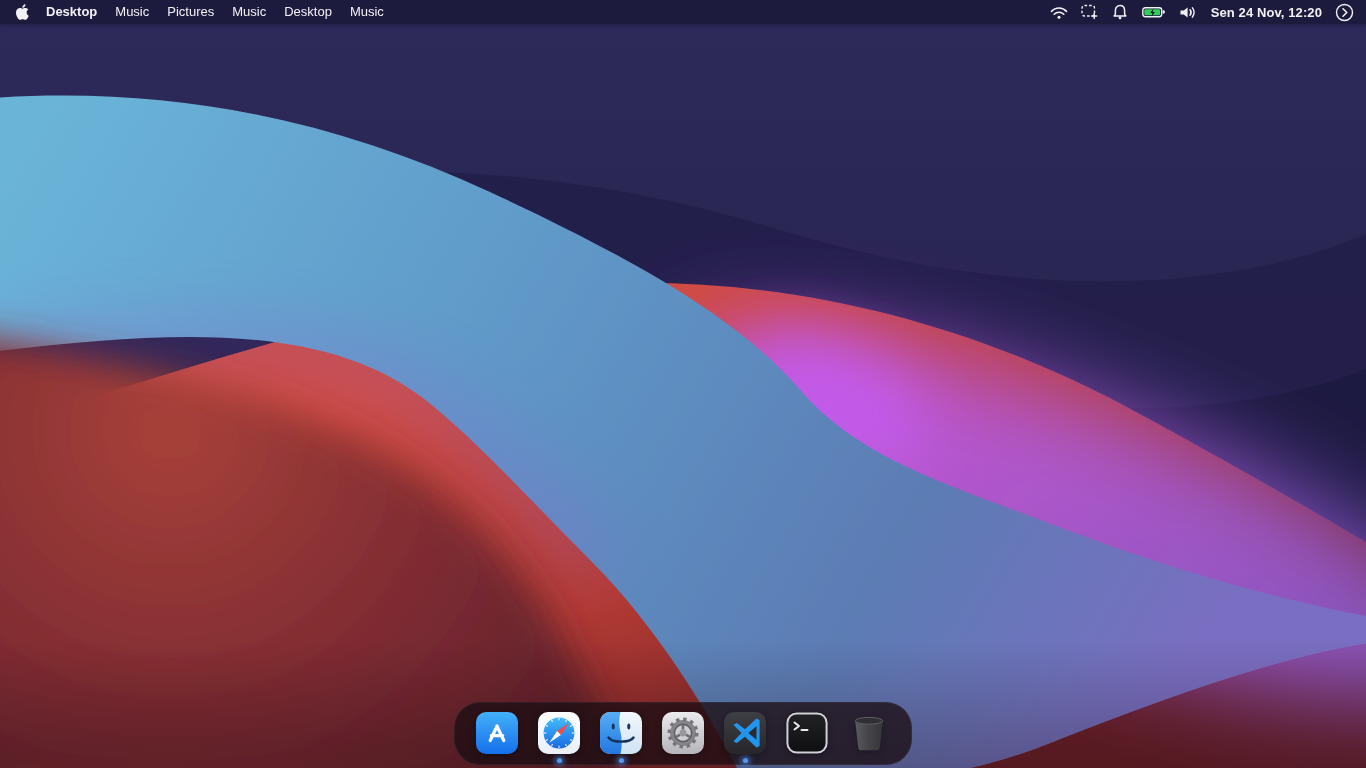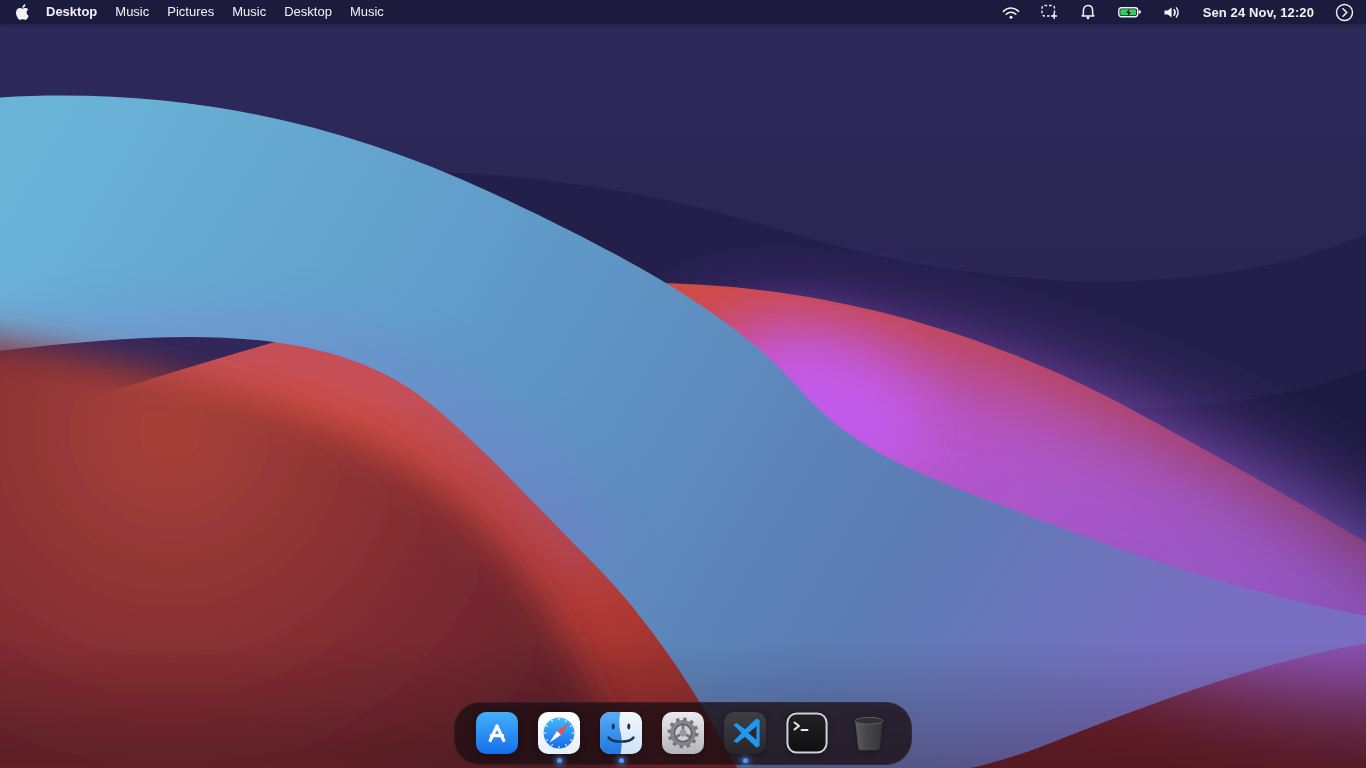--- a/index.html
+++ b/index.html
@@ -17,21 +17,21 @@
     color:var(--menubar-text,#f2f2f6);
     display:flex;align-items:center;justify-content:space-between;
     padding:0 10px 0 10px;box-sizing:border-box;font-size:13px;
     box-shadow:0 1px 4px rgba(0,0,0,.25);
     text-align:right;
   }
   .mleft{display:flex;align-items:center}
   .apple{display:flex;align-items:center;padding:0 8px 0 6px}
   .menu-item{padding:0 9px;line-height:24px;cursor:default;white-space:nowrap}
   .menu-item.active{font-weight:700}
-  .mright{display:flex;align-items:center;gap:21px;padding-right:2px}
+  .mright{display:flex;align-items:center;gap:13px;padding-right:2px}
   .sicon{display:flex;align-items:center}
   .clock{font-weight:700;white-space:nowrap;letter-spacing:.1px}
 
   
   .dock{
     position:absolute;left:50%;transform:translateX(-50%);bottom:3px;z-index:10;
     height:63px;border-radius:26px;box-sizing:border-box;
     background:var(--dock-bg,rgba(28,14,19,.78));
     border:1px solid rgba(255,255,255,.05);
     display:flex;align-items:flex-start;gap:20px;padding:9px 21px 0;

